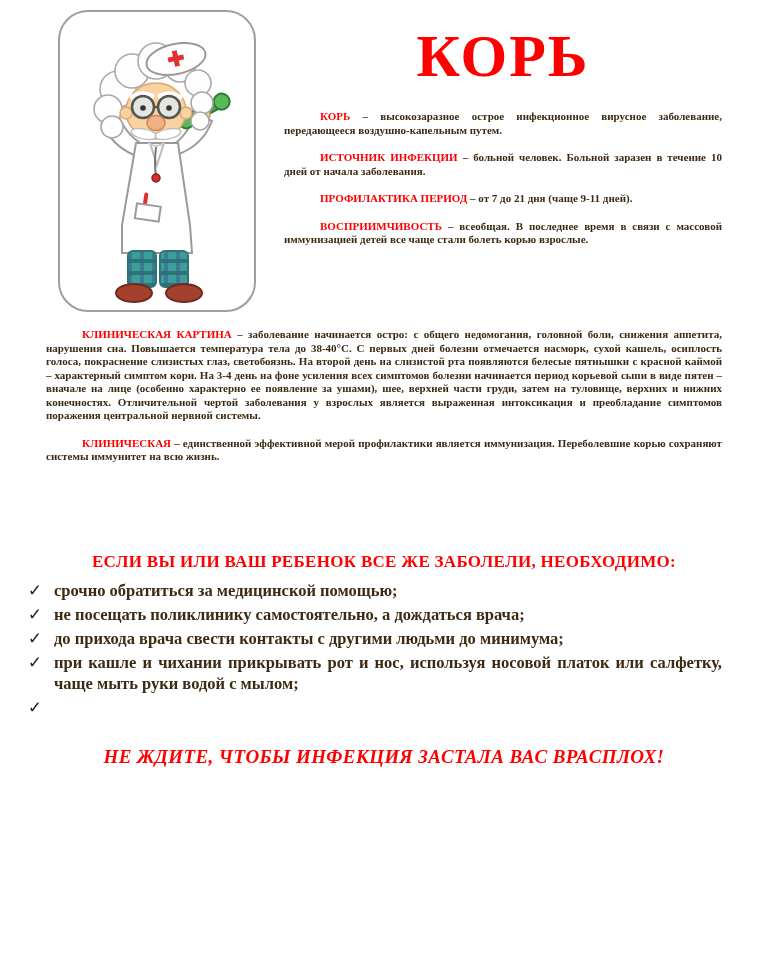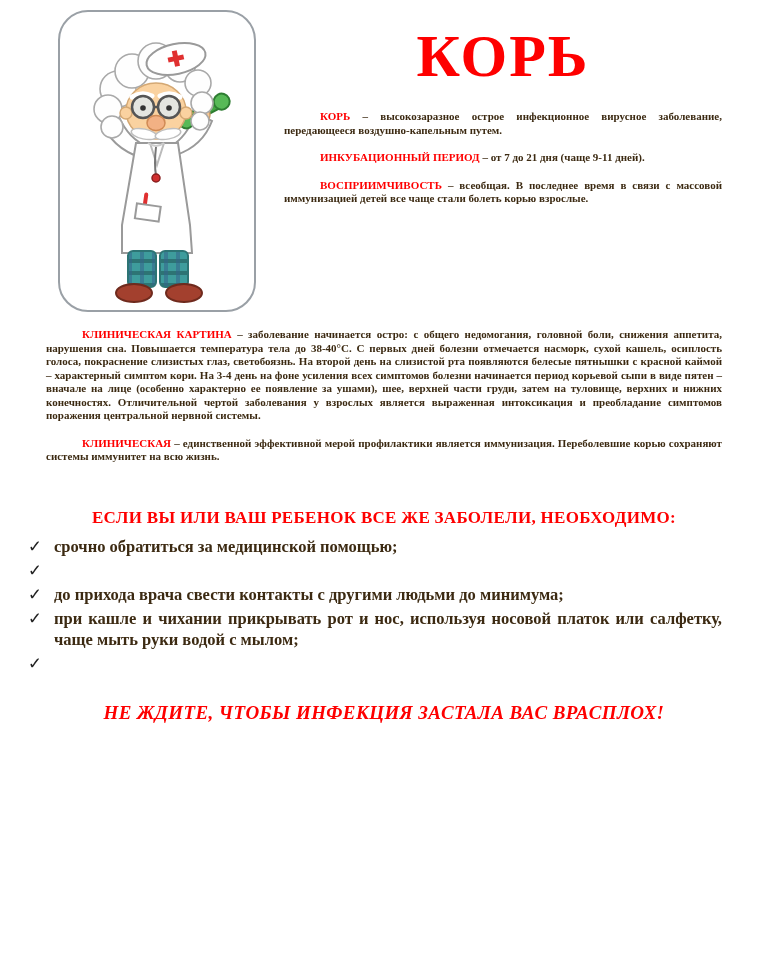--- a/index.html
+++ b/index.html
@@ -34,21 +34,21 @@
   }
   .para {
     font-size: 11px;
     line-height: 1.23;
     text-align: justify;
     text-indent: 36px;
     margin: 8px 0 14px 0;
   }
   .para .hdr { color: #fe0000; }
   .clearfix::after { content: ""; display: block; clear: both; }
-  .checklist { margin-top: 44px; }
+  .checklist { margin-top: 88px; }
   .check-header {
     color: #fe0000;
     text-align: center;
     font-size: 17px;
     margin: 0 0 8px 0;
     letter-spacing: 0.3px;
   }
   .check-item {
     display: flex;
     gap: 10px;
@@ -154,23 +154,27 @@
     </svg>
   </div>
 
   <h1 class="title">КОРЬ</h1>
 
   <p class="para">
     <span class="hdr">КОРЬ</span>
     <span>– высокозаразное острое инфекционное вирусное заболевание, передающееся воздушно-капельным путем.</span>
   </p>
 
-
-  <p class="para">
-    <span class="hdr">ИНКУБАЦИОННЫЙ ПЕРИОД</span>
+  <p class="para">
+    <span class="hdr">ИСТОЧНИК ИНФЕКЦИИ</span>
+    <span>– больной человек. Больной заразен в течение 10 дней от начала заболевания.</span>
+  </p>
+
+  <p class="para">
+    <span class="hdr">ПРОФИЛАКТИКА ПЕРИОД</span>
     <span>– от 7 до 21 дня (чаще 9-11 дней).</span>
   </p>
 
   <p class="para">
     <span class="hdr">ВОСПРИИМЧИВОСТЬ</span>
     <span>– всеобщая. В последнее время в связи с массовой иммунизацией детей все чаще стали болеть корью взрослые.</span>
   </p>
 
   <div class="clearfix"></div>
 
@@ -187,20 +191,21 @@
 
   <div class="checklist">
     <p class="check-header">ЕСЛИ ВЫ ИЛИ ВАШ РЕБЕНОК ВСЕ ЖЕ ЗАБОЛЕЛИ, НЕОБХОДИМО:</p>
 
     <div class="check-item">
       <span class="check-mark">✓</span>
       <span>срочно обратиться за медицинской помощью;</span>
     </div>
     <div class="check-item">
       <span class="check-mark">✓</span>
+      <span>не посещать поликлинику самостоятельно, а дождаться врача;</span>
     </div>
     <div class="check-item">
       <span class="check-mark">✓</span>
       <span>до прихода врача свести контакты с другими людьми до минимума;</span>
     </div>
     <div class="check-item">
       <span class="check-mark">✓</span>
       <span>при кашле и чихании прикрывать рот и нос, используя носовой платок или салфетку, чаще мыть руки водой с мылом;</span>
     </div>
     <div class="check-item">

